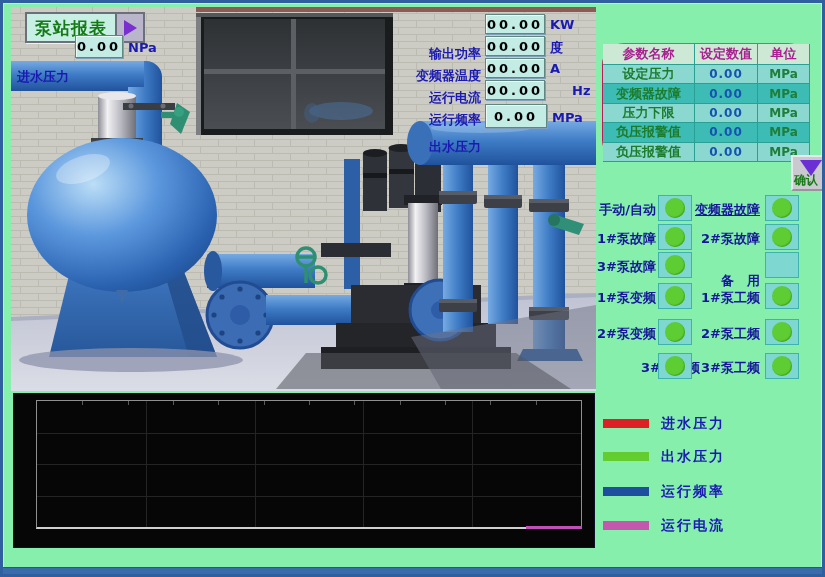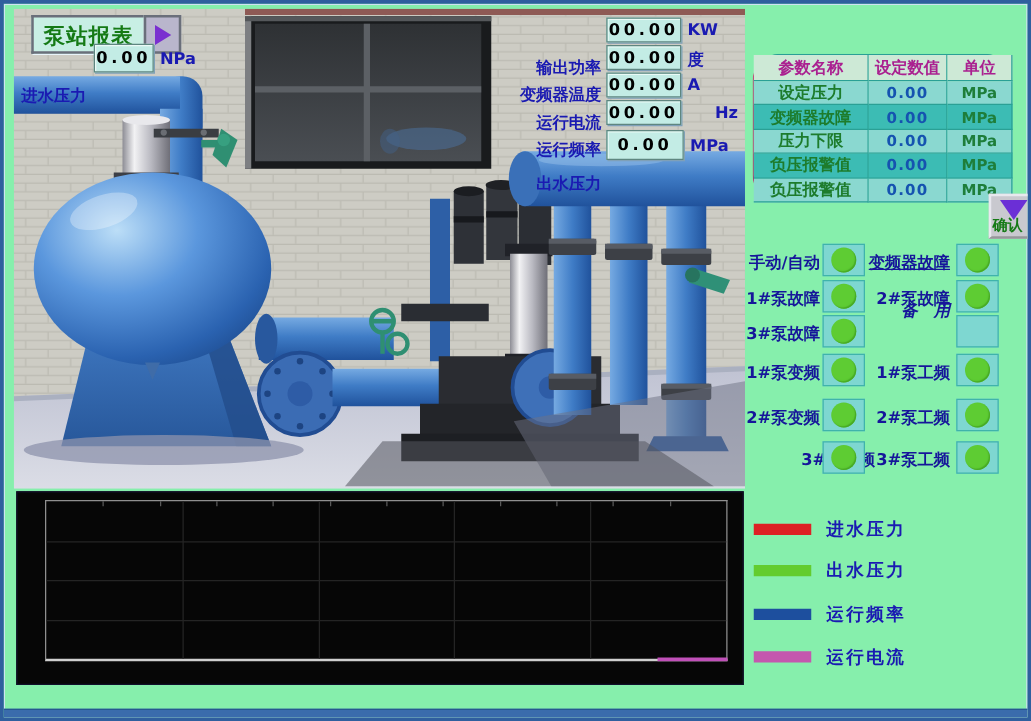--- a/index.html
+++ b/index.html
@@ -309,21 +309,21 @@
     </div>
   <div class="stlbl" style="left:690px;top:227px;">2#泵故障</div>
   <div class="ind" style="left:762px;top:221px;">
       <div class="dot"></div>
     </div>
 
   <div class="stlbl" style="left:586px;top:255px;">3#泵故障</div>
   <div class="ind" style="left:655px;top:249px;">
       <div class="dot"></div>
     </div>
-  <div class="stlbl" style="left:690px;top:237px;font-style:italic;">备　用</div>
+  <div class="stlbl" style="left:690px;top:269px;">备　用</div>
   <div class="ind" style="left:762px;top:249px;">
       <div class="dot" style="visibility: hidden;"></div>
     </div>
 
   <div class="stlbl" style="left:586px;top:286px;">1#泵变频</div>
   <div class="ind" style="left:655px;top:280px;">
       <div class="dot"></div>
     </div>
   <div class="stlbl" style="left:690px;top:286px;">1#泵工频</div>
   <div class="ind" style="left:762px;top:280px;">

